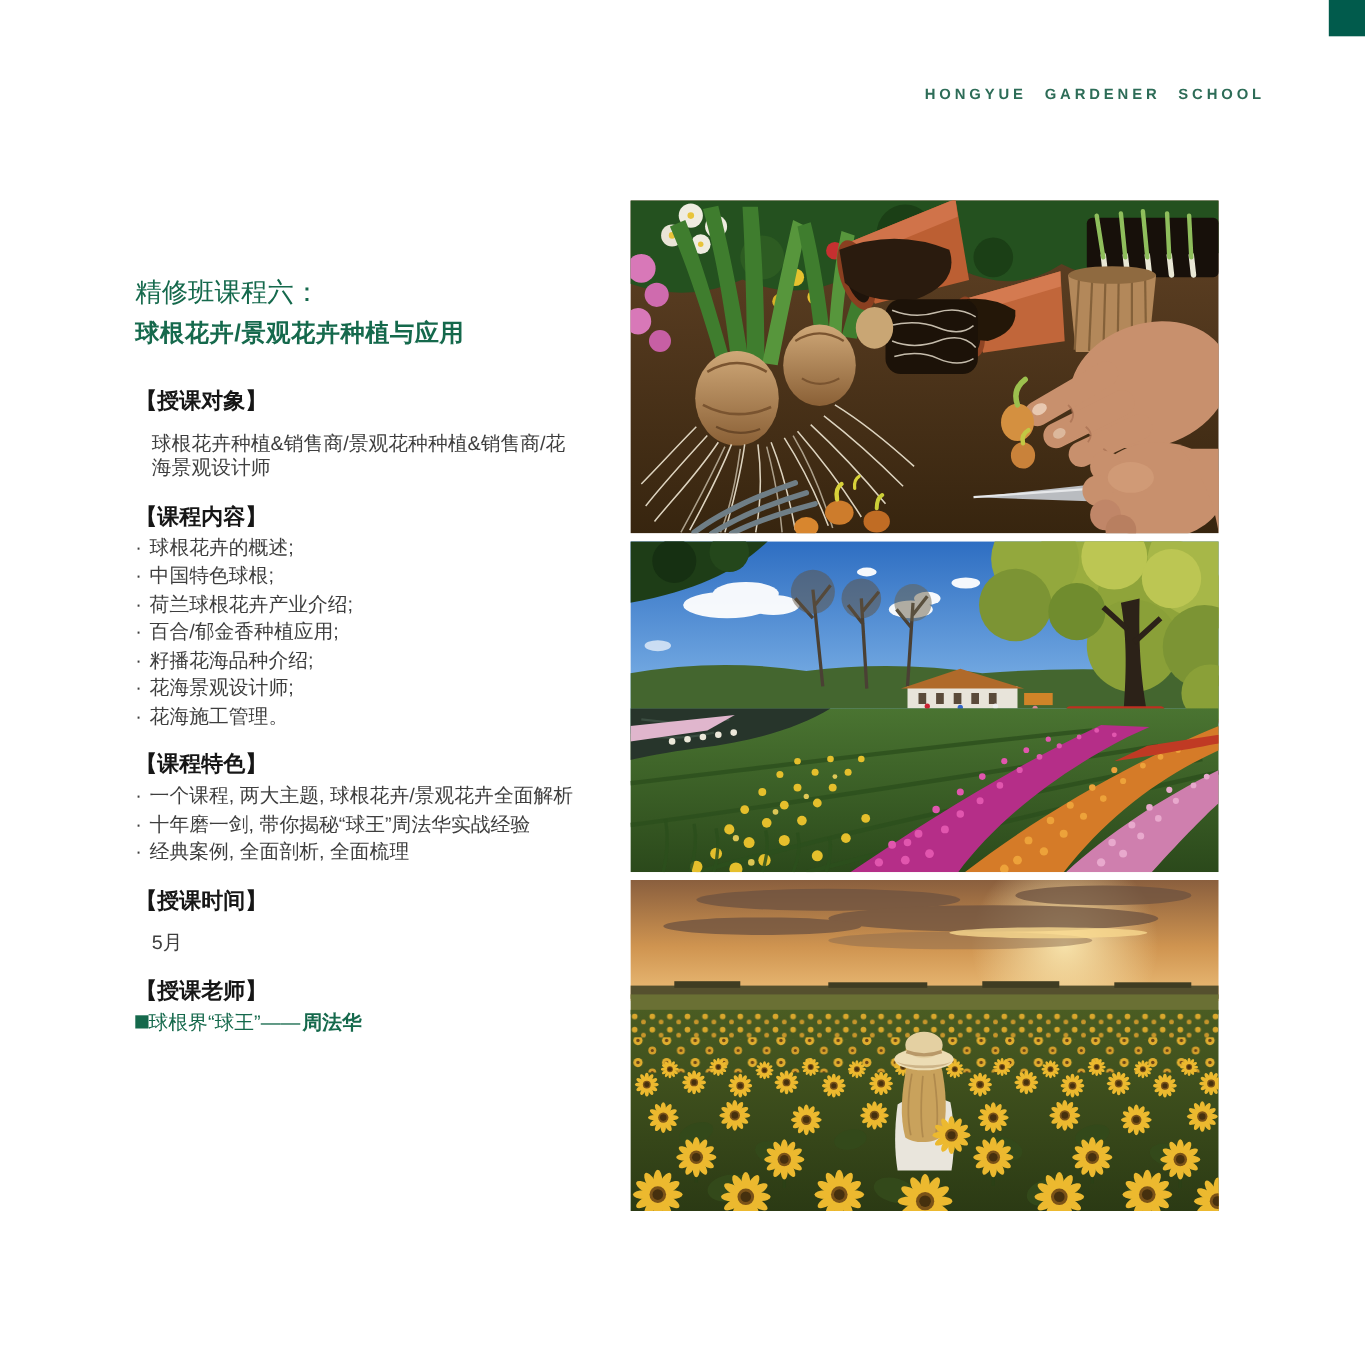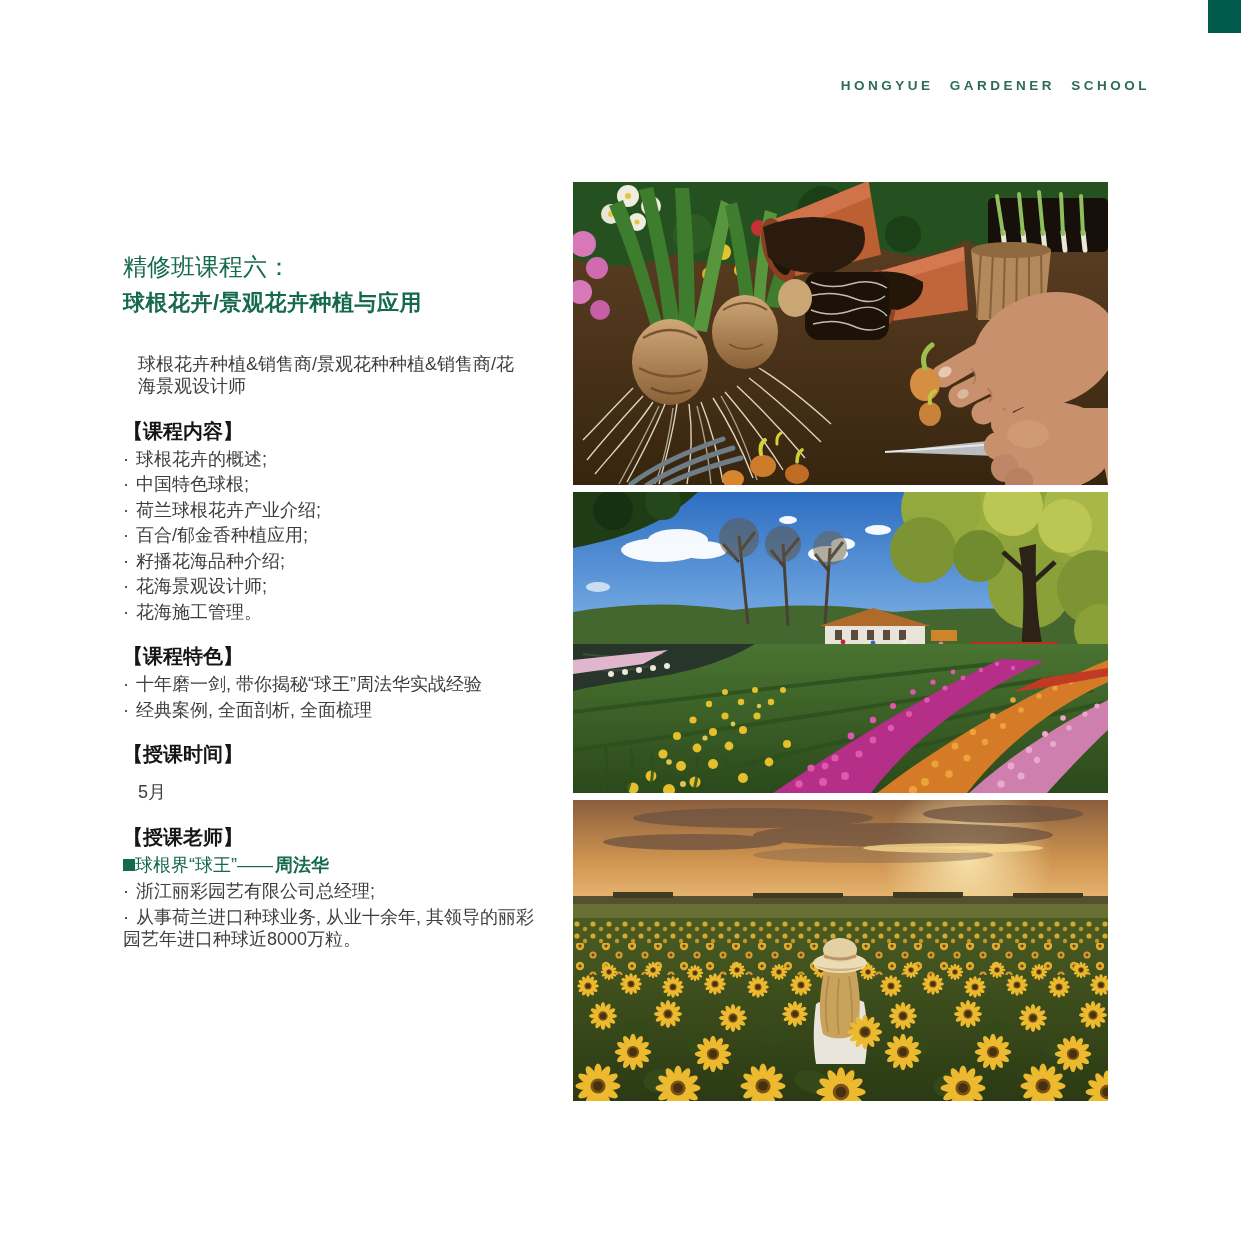--- a/index.html
+++ b/index.html
@@ -35,51 +35,49 @@
 </head>
 <body>
 
 <div class="corner-accent"></div>
 <div class="brand">HONGYUE GARDENER SCHOOL</div>
 
 <div class="content">
   <div class="kicker">精修班课程六：</div>
   <div class="page-title">球根花卉/景观花卉种植与应用</div>
 
+  <div class="sec-heading">【授课对象】</div>
   <p class="para">球根花卉种植&amp;销售商/景观花种种植&amp;销售商/花海景观设计师</p>
 
   <div class="sec-heading">【课程内容】</div>
   <div class="blist">
     <div class="li"><span class="mk">·</span><span>球根花卉的概述;</span></div>
     <div class="li"><span class="mk">·</span><span>中国特色球根;</span></div>
     <div class="li"><span class="mk">·</span><span>荷兰球根花卉产业介绍;</span></div>
     <div class="li"><span class="mk">·</span><span>百合/郁金香种植应用;</span></div>
     <div class="li"><span class="mk">·</span><span>籽播花海品种介绍;</span></div>
     <div class="li"><span class="mk">·</span><span>花海景观设计师;</span></div>
     <div class="li"><span class="mk">·</span><span>花海施工管理。</span></div>
   </div>
 
   <div class="sec-heading">【课程特色】</div>
   <div class="blist">
+    <div class="li"><span class="mk">·</span><span>一个课程, 两大主题, 球根花卉/景观花卉全面解析</span></div>
     <div class="li"><span class="mk">·</span><span>十年磨一剑, 带你揭秘“球王”周法华实战经验</span></div>
     <div class="li"><span class="mk">·</span><span>经典案例, 全面剖析, 全面梳理</span></div>
   </div>
 
   <div class="sec-heading">【授课时间】</div>
   <p class="para">5月</p>
 
   <div class="sec-heading">【授课老师】</div>
   <div class="teach-line">
     <span class="sq"></span>
     <span class="t-prefix">球根界“球王”——</span>
     <span class="t-name">周法华</span>
-  </div>
-  <div class="blist">
-    <div class="li"><span class="mk">·</span><span>浙江丽彩园艺有限公司总经理;</span></div>
-    <div class="li"><span class="mk">·</span><span>从事荷兰进口种球业务, 从业十余年, 其领导的丽彩园艺年进口种球近8000万粒。</span></div>
   </div>
 </div>
 
 <div class="photos">
 
   <figure>
     <svg width="535" height="303" viewBox="0 0 535 303" preserveAspectRatio="none">
       <defs>
         <linearGradient id="soil" x1="0" y1="0" x2="0" y2="1">
           <stop offset="0" stop-color="#624326"></stop>

